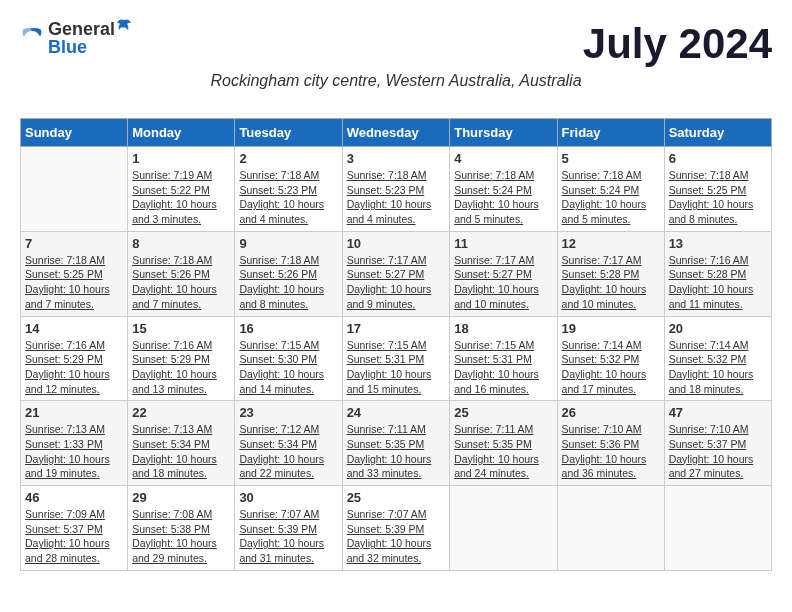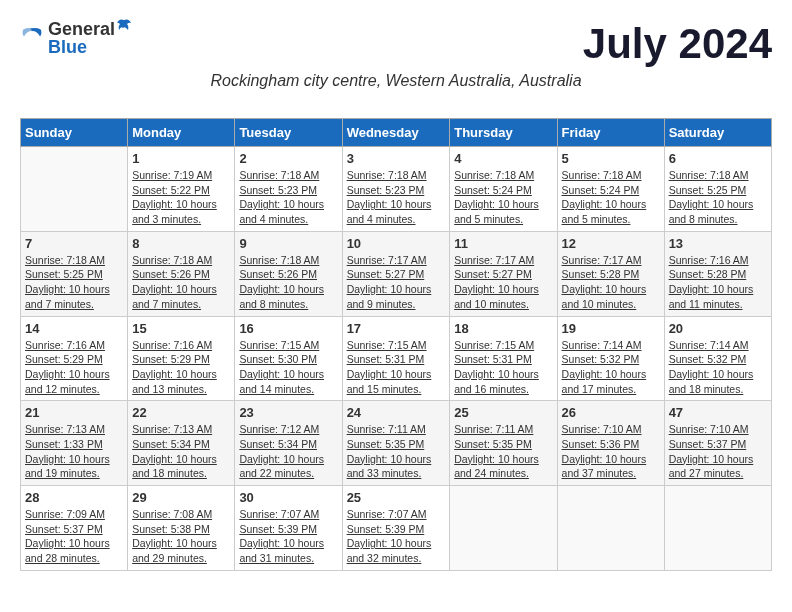--- a/index.html
+++ b/index.html
@@ -235,30 +235,30 @@
         <td class="row-bg-alt">
           <span class="day-number">24</span>
           <div class="day-info"><span>Sunrise: 7:11 AM</span><br><span>Sunset: 5:35 PM</span><br><span>Daylight: 10 hours</span><br><span>and 33 minutes.</span></div>
         </td>
         <td class="row-bg-alt">
           <span class="day-number">25</span>
           <div class="day-info"><span>Sunrise: 7:11 AM</span><br><span>Sunset: 5:35 PM</span><br><span>Daylight: 10 hours</span><br><span>and 24 minutes.</span></div>
         </td>
         <td class="row-bg-alt">
           <span class="day-number">26</span>
-          <div class="day-info"><span>Sunrise: 7:10 AM</span><br><span>Sunset: 5:36 PM</span><br><span>Daylight: 10 hours</span><br><span>and 37 minutes.</span></div>
+          <div class="day-info"><span>Sunrise: 7:10 AM</span><br><span>Sunset: 5:36 PM</span><br><span>Daylight: 10 hours</span><br><span>and 36 minutes.</span></div>
         </td>
         <td class="row-bg-alt">
           <span class="day-number">47</span>
           <div class="day-info"><span>Sunrise: 7:10 AM</span><br><span>Sunset: 5:37 PM</span><br><span>Daylight: 10 hours</span><br><span>and 27 minutes.</span></div>
         </td>
       </tr>
       <tr>
         <td class="row-bg-light">
-          <span class="day-number">28</span>
+          <span class="day-number">46</span>
           <div class="day-info"><span>Sunrise: 7:09 AM</span><br><span>Sunset: 5:37 PM</span><br><span>Daylight: 10 hours</span><br><span>and 28 minutes.</span></div>
         </td>
         <td class="row-bg-light">
           <span class="day-number">29</span>
           <div class="day-info"><span>Sunrise: 7:08 AM</span><br><span>Sunset: 5:38 PM</span><br><span>Daylight: 10 hours</span><br><span>and 29 minutes.</span></div>
         </td>
         <td class="row-bg-light">
           <span class="day-number">30</span>
           <div class="day-info"><span>Sunrise: 7:07 AM</span><br><span>Sunset: 5:39 PM</span><br><span>Daylight: 10 hours</span><br><span>and 31 minutes.</span></div>
         </td>

